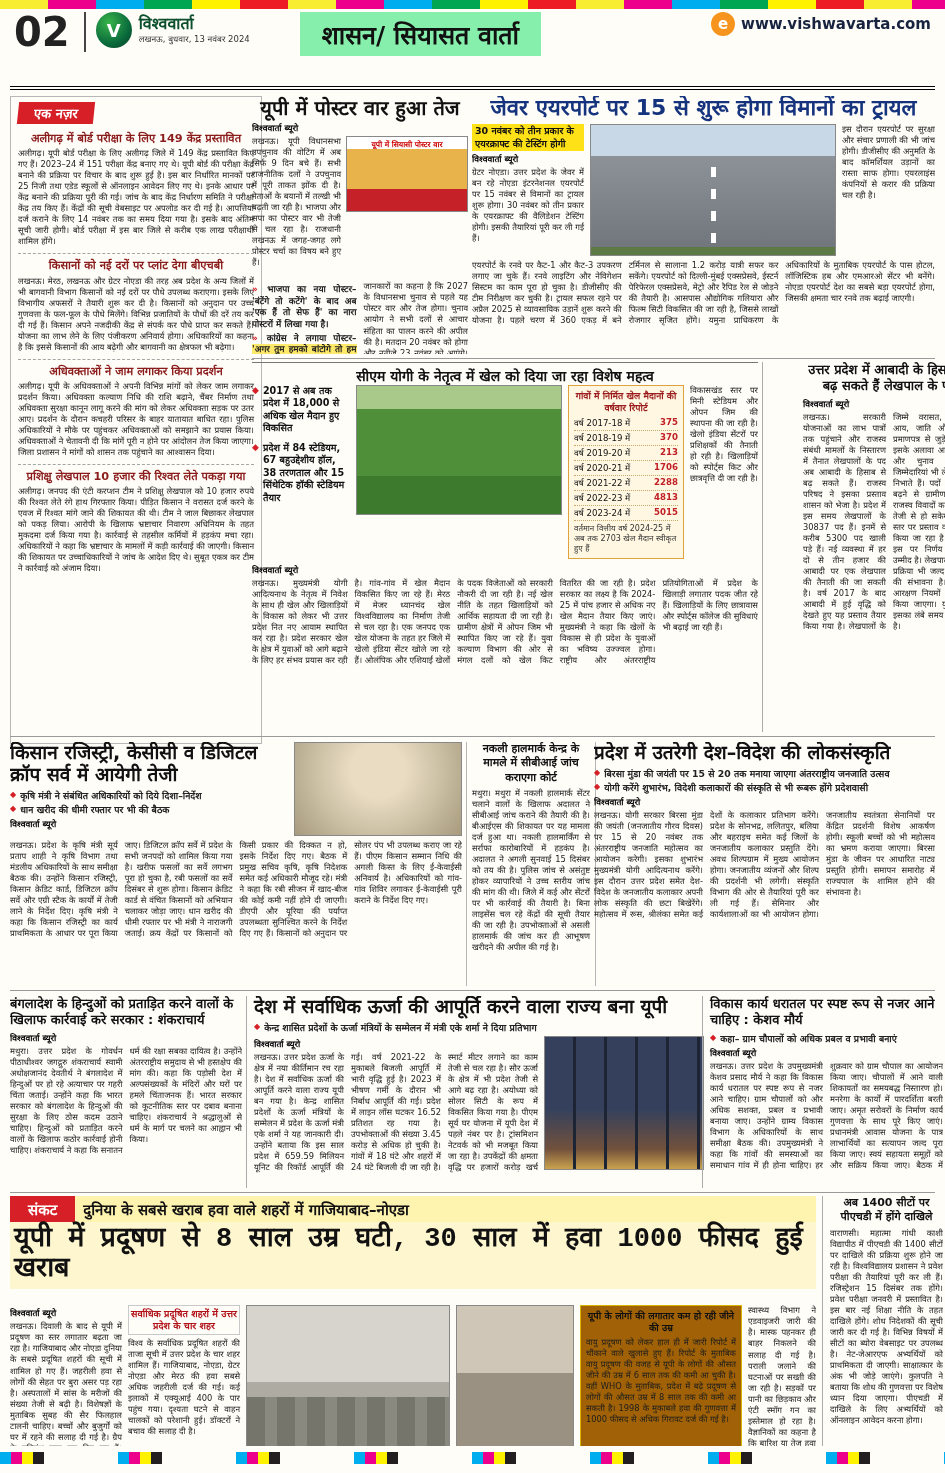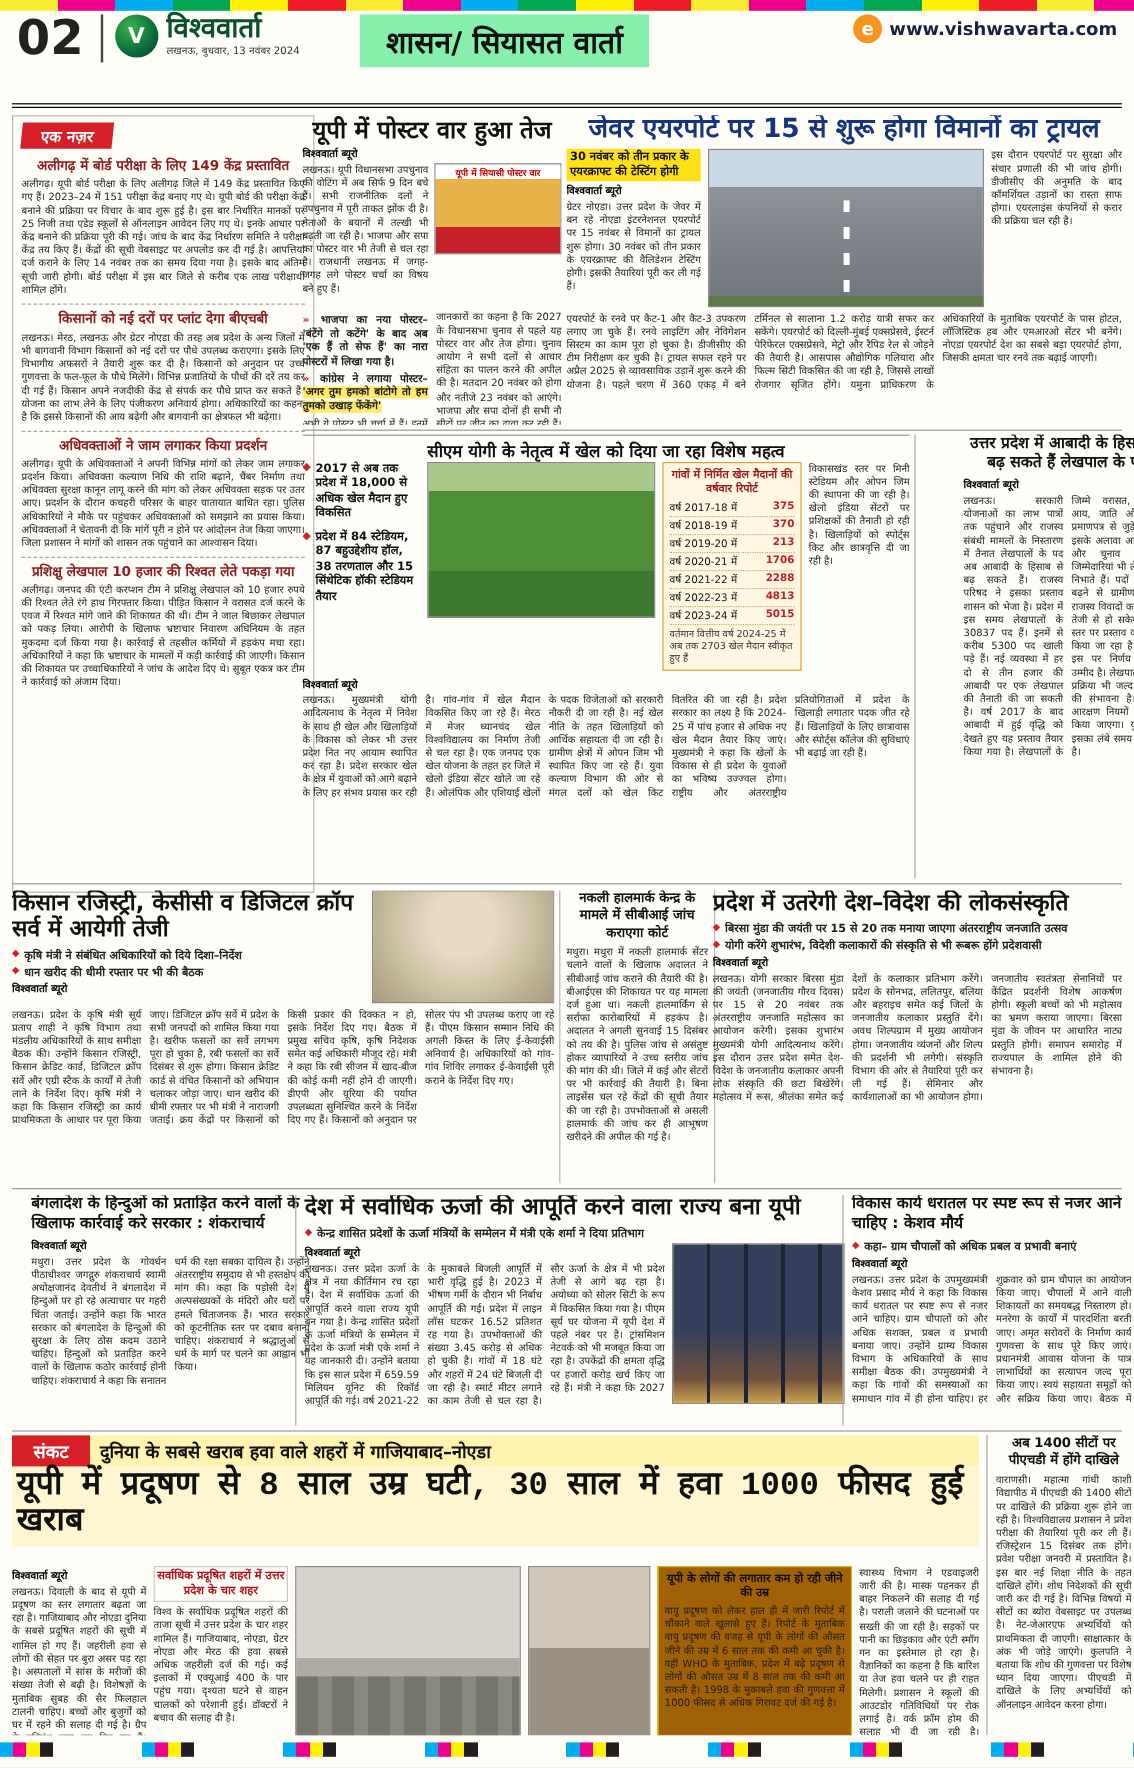--- a/index.html
+++ b/index.html
@@ -12,36 +12,36 @@
     background:repeating-linear-gradient(90deg,#00aeef 0 11px,#ec008c 11px 22px,#fff200 22px 33px,#231f20 33px 44px,transparent 44px 118px);}
   
   .masthead{position:absolute;top:12px;left:10px;width:925px;height:74px;display:flex;align-items:flex-start;
     border-bottom:4px double #000;}
   .pageno{font-size:40px;font-weight:bold;color:#222;padding:0 14px 0 4px;border-right:2px solid #444;line-height:1;}
   .brand{display:flex;align-items:center;gap:7px;padding:0 10px;}
   .brand .globe{width:36px;height:36px;border-radius:50%;color:#fff;font-weight:bold;font-size:18px;
     display:flex;align-items:center;justify-content:center;
     background:radial-gradient(circle at 35% 30%,#39b44a,#0a6b3c 60%,#053d23);}
   .brand .names{display:flex;flex-direction:column;}
-  .brand .pname{font-size:23px;font-weight:bold;color:#0c4f2c;line-height:1.05;}
+  .brand .pname{font-size:16px;font-weight:bold;color:#0c4f2c;line-height:1.05;}
   .brand .pdate{font-size:8.5px;color:#333;}
   .secttitle{margin-left:40px;background:#86efac;padding:5px 22px;font-size:25px;font-weight:bold;color:#111;}
   .webwrap{margin-left:auto;display:flex;align-items:center;gap:6px;padding-right:4px;}
   .webwrap .ecir{width:24px;height:24px;border-radius:50%;background:#f7941d;color:#fff;font-weight:bold;
     font-size:15px;display:flex;align-items:center;justify-content:center;}
   .webwrap .url{font-size:15px;font-weight:bold;color:#17233f;}
   
   .art{position:absolute;overflow:hidden;}
   .body{font-size:8.3px;line-height:1.33;text-align:justify;color:#1d1d1d;}
   .c2{column-count:2;column-gap:7px;}
   .c3{column-count:3;column-gap:7px;}
   .c4{column-count:4;column-gap:7px;}
   .c5{column-count:5;column-gap:7px;}
   .byline{font-size:8.6px;font-weight:bold;color:#000;margin:2px 0;}
-  .ph{position:relative;border:1px solid #888;flex:none;}
+  .ph{position:relative;border:1px solid #888;flex:none;padding-left:16px;}
   .rule{position:absolute;background:#9a9a9a;height:1px;}
   
   .rail{border:1px solid #b7b7b7;padding:5px 7px;}
   .rail-title{display:inline-block;background:#d61f26;color:#fff;font-weight:bold;font-size:13px;
     padding:2px 16px;margin-bottom:3px;transform:skewX(-6deg);}
   .rail-h{font-size:11.3px;font-weight:bold;color:#8b1c1c;text-align:center;line-height:1.25;margin:5px 0 2px;}
   .rail-sep{border-top:1px dashed #a5a5a5;margin:6px 0 2px;}
   
   .h-poster{font-size:20px;font-weight:bold;text-align:center;line-height:1.1;margin:1px 0 3px;}
   .h-jewar{font-size:22px;font-weight:bold;color:#16337e;text-align:center;line-height:1.1;margin:0 0 4px;}
@@ -169,21 +169,21 @@
   <div class="art" style="left:252px;top:362px;width:506px;height:370px;">
     <div class="kicker">सीएम योगी के नेतृत्व में खेल को दिया जा रहा विशेष महत्व</div>
     <div style="display:flex;gap:6px;align-items:stretch;">
       <div class="bullets" style="width:98px;flex:none;">
         <div class="b">
           <span class="dm">◆</span>
           <span>2017 से अब तक प्रदेश में 18,000 से अधिक खेल मैदान हुए विकसित</span>
         </div>
         <div class="b">
           <span class="dm">◆</span>
-          <span>प्रदेश में 84 स्टेडियम, 87 बहुउद्देशीय हॉल, 38 तरणताल और 15 सिंथेटिक हॉकी स्टेडियम तैयार</span>
+          <span>प्रदेश में 84 स्टेडियम, 67 बहुउद्देशीय हॉल, 38 तरणताल और 15 सिंथेटिक हॉकी स्टेडियम तैयार</span>
         </div>
       </div>
       <div class="ph" style="width:188px;height:128px;background:linear-gradient(180deg,#a8c98a 0 18%,#4f8f3a 18% 70%,#3e7a2e 70%);"></div>
       <div class="stats" style="width:104px;flex:none;">
         <div class="st">गांवों में निर्मित खेल मैदानों की वर्षवार रिपोर्ट</div>
         <div class="row">
             <span>वर्ष 2017-18 में</span>
             <span class="v">375</span>
           </div>
         <div class="row">
@@ -261,21 +261,21 @@
     <div class="sub-d">
       <span class="dm">◆</span>
       <span>योगी करेंगे शुभारंभ, विदेशी कलाकारों की संस्कृति से भी रूबरू होंगे प्रदेशवासी</span>
     </div>
     <div class="byline">विश्ववार्ता ब्यूरो</div>
     <div class="body c3" style="height:154px;">लखनऊ। योगी सरकार बिरसा मुंडा की जयंती (जनजातीय गौरव दिवस) पर 15 से 20 नवंबर तक अंतरराष्ट्रीय जनजाति महोत्सव का आयोजन करेगी। इसका शुभारंभ मुख्यमंत्री योगी आदित्यनाथ करेंगे। इस दौरान उत्तर प्रदेश समेत देश-विदेश के जनजातीय कलाकार अपनी लोक संस्कृति की छटा बिखेरेंगे। महोत्सव में रूस, श्रीलंका समेत कई देशों के कलाकार प्रतिभाग करेंगे। प्रदेश के सोनभद्र, ललितपुर, बलिया और बहराइच समेत कई जिलों के जनजातीय कलाकार प्रस्तुति देंगे। अवध शिल्पग्राम में मुख्य आयोजन होगा। जनजातीय व्यंजनों और शिल्प की प्रदर्शनी भी लगेगी। संस्कृति विभाग की ओर से तैयारियां पूरी कर ली गई हैं। सेमिनार और कार्यशालाओं का भी आयोजन होगा। जनजातीय स्वतंत्रता सेनानियों पर केंद्रित प्रदर्शनी विशेष आकर्षण होगी। स्कूली बच्चों को भी महोत्सव का भ्रमण कराया जाएगा। बिरसा मुंडा के जीवन पर आधारित नाट्य प्रस्तुति होगी। समापन समारोह में राज्यपाल के शामिल होने की संभावना है।</div>
   </div>
 
   <div class="rule" style="left:10px;top:990px;width:925px;"></div>
 
-  <div class="art" style="left:26px;top:996px;width:232px;height:192px;">
+  <div class="art" style="left:10px;top:996px;width:232px;height:192px;">
     <div class="h-small" style="text-align:left;">बंगलादेश के हिन्दुओं को प्रताड़ित करने वालों के खिलाफ कार्रवाई करे सरकार : शंकराचार्य</div>
     <div class="byline">विश्ववार्ता ब्यूरो</div>
     <div class="body c2" style="height:128px;">मथुरा। उत्तर प्रदेश के गोवर्धन पीठाधीश्वर जगद्गुरु शंकराचार्य स्वामी अधोक्षजानंद देवतीर्थ ने बंगलादेश में हिन्दुओं पर हो रहे अत्याचार पर गहरी चिंता जताई। उन्होंने कहा कि भारत सरकार को बंगलादेश के हिन्दुओं की सुरक्षा के लिए ठोस कदम उठाने चाहिए। हिन्दुओं को प्रताड़ित करने वालों के खिलाफ कठोर कार्रवाई होनी चाहिए। शंकराचार्य ने कहा कि सनातन धर्म की रक्षा सबका दायित्व है। उन्होंने अंतरराष्ट्रीय समुदाय से भी हस्तक्षेप की मांग की। कहा कि पड़ोसी देश में अल्पसंख्यकों के मंदिरों और घरों पर हमले चिंताजनक हैं। भारत सरकार को कूटनीतिक स्तर पर दबाव बनाना चाहिए। शंकराचार्य ने श्रद्धालुओं से धर्म के मार्ग पर चलने का आह्वान भी किया।</div>
   </div>
 
   <div class="art side-rule" style="left:246px;top:996px;width:450px;height:192px;">
     <div class="h-mid">देश में सर्वाधिक ऊर्जा की आपूर्ति करने वाला राज्य बना यूपी</div>
     <div class="sub-d">
       <span class="dm">◆</span>
       <span>केन्द्र शासित प्रदेशों के ऊर्जा मंत्रियों के सम्मेलन में मंत्री एके शर्मा ने दिया प्रतिभाग</span>

